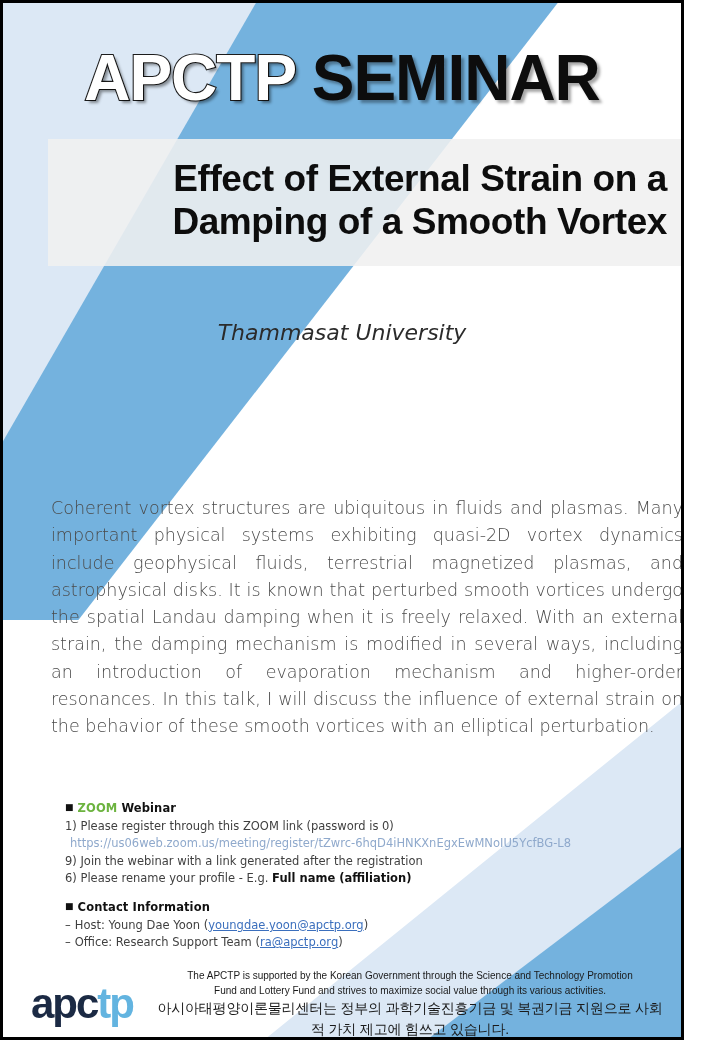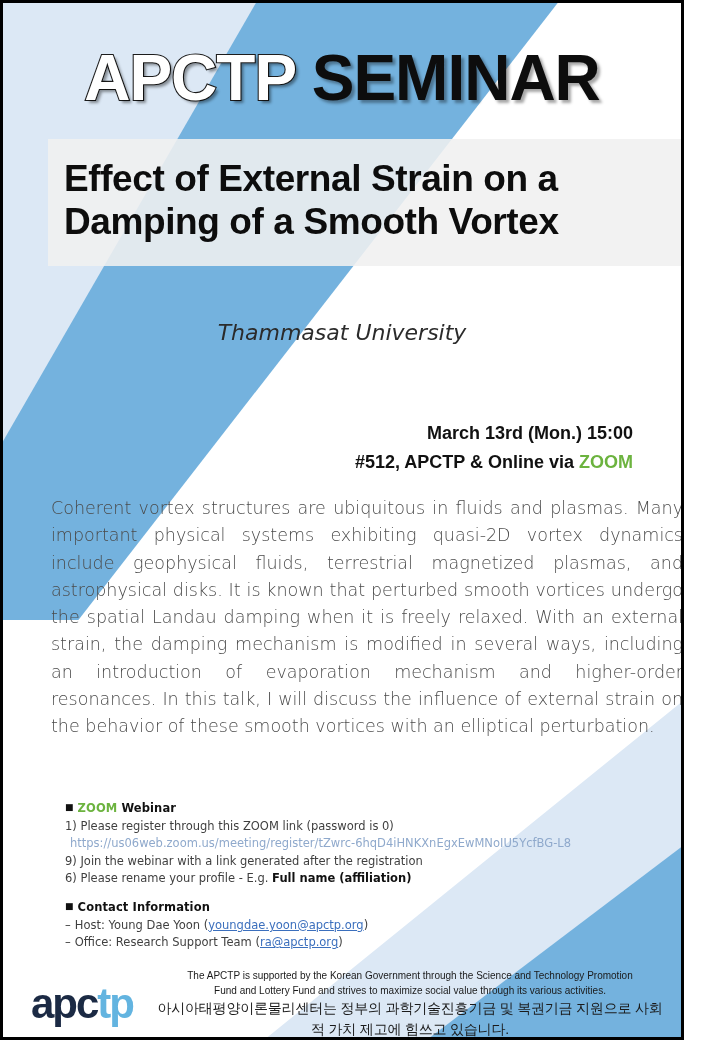--- a/index.html
+++ b/index.html
@@ -66,21 +66,21 @@
   .hdr-dark {
     color:#0d0d0d;
     text-shadow:3px 3px 3px rgba(0,0,0,0.35);
   }
 
   
   #title-block {
     position:absolute; top:136px; left:45px; width:635px;
     background:rgba(240,240,240,0.88);
     padding:18px 16px 22px 16px;
-    text-align:left; z-index:6;
+    text-align:right; z-index:6;
   }
   #title-text {
     font-family:"Liberation Sans", sans-serif;
     font-size:37px; font-weight:bold; line-height:1.17;
     color:#0d0d0d; letter-spacing:-0.4px;
   }
 
   
   #speaker-block {
     position:absolute; top:308px; left:0; right:0;
@@ -180,24 +180,20 @@
   </div>
 
   <div id="title-block">
     <div id="title-text">Effect of External Strain on a Damping of a Smooth Vortex</div>
   </div>
 
   <div id="speaker-block">
     <div id="speaker-affil">Thammasat University</div>
   </div>
 
-  <div id="meta-block">
-    <div class="meta-line">March 13rd (Mon.) 15:00</div>
-    <div class="meta-line"><span>#512, APCTP &amp; Online via </span><span class="zoom-green">ZOOM</span></div>
-  </div>
 
   <div id="abstract">Coherent vortex structures are ubiquitous in fluids and plasmas. Many important physical systems exhibiting quasi-2D vortex dynamics include geophysical fluids, terrestrial magnetized plasmas, and astrophysical disks. It is known that perturbed smooth vortices undergo the spatial Landau damping when it is freely relaxed. With an external strain, the damping mechanism is modified in several ways, including an introduction of evaporation mechanism and higher-order resonances. In this talk, I will discuss the influence of external strain on the behavior of these smooth vortices with an elliptical perturbation.</div>
 
   <div id="info">
 
     <div>
       <div class="sec-head"><span class="sq">■</span><span class="zoom-green">ZOOM</span><span> Webinar</span></div>
       <div class="sec-line">1) Please register through this ZOOM link (password is 0)</div>
       <div class="url-line">https://us06web.zoom.us/meeting/register/tZwrc-6hqD4iHNKXnEgxEwMNoIU5YcfBG-L8</div>
       <div class="sec-line">9) Join the webinar with a link generated after the registration</div>

